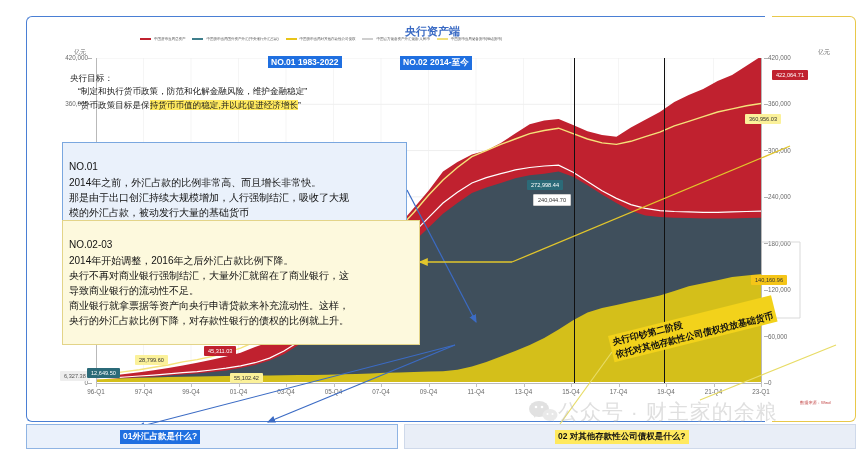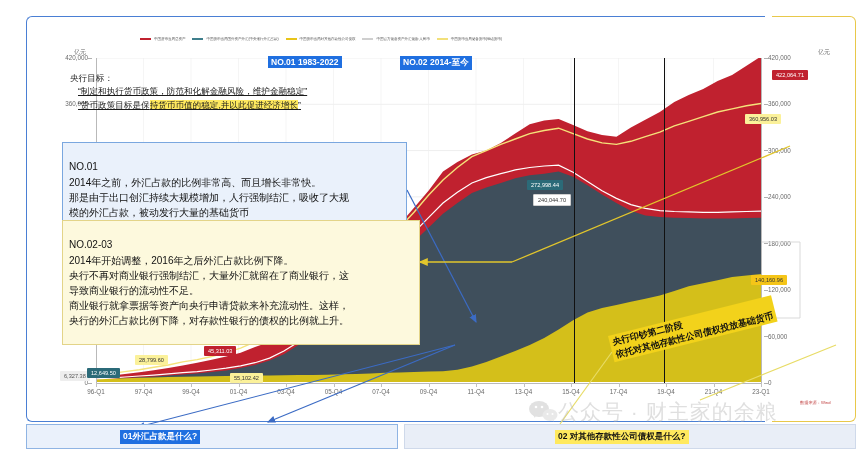--- a/index.html
+++ b/index.html
@@ -53,21 +53,21 @@
   .xtick { position:absolute; top:388px; font-size:6.3px; color:#6a6a6a;
            transform:translateX(-50%); white-space:nowrap; }
   .xtickmark { position:absolute; top:383px; width:1px; height:4px; background:#c2c2c2; }
 
   
   .vmark { position:absolute; width:1.4px; background:#111; }
 
   
   .goal { position:absolute; left:70px; top:72px; font-size:8.6px; color:#1b1b1b;
           line-height:1.55; white-space:nowrap; }
-  .goal .ln2 { padding-left:8px;text-decoration:underline; }
+  .goal .ln2 { padding-left:8px; }
   .hl-yellow { background:#ffe95e; }
 
   .note { position:absolute; font-size:10px; line-height:1.5; color:#111; padding:16px 6px; }
   .note .hd { margin-bottom:1px; }
   .note-blue   { left:62px; top:142px; width:345px;
                  background:#eaf1fb; border:1px solid #7aa7df; }
   .note-yellow { left:62px; top:220px; width:358px;
                  background:#fdf9dd; border:1px solid #e3d488; }
 
   .tag { position:absolute; font-size:8.5px; font-weight:bold; padding:1px 3px;
@@ -115,20 +115,21 @@
                pointer-events:none; }
 </style>
 </head>
 <body>
 
 <div id="root">
 
   <div class="frame frame-blue"></div>
   <div class="frame frame-yellow"></div>
 
+  <div class="chart-title">央行资产端</div>
 
   <div class="legend">
     <div class="lg">
       <span class="sw" style="background:#c0212f"></span>
       <span class="tx">中国货币当局总资产</span>
     </div>
     <div class="lg">
       <span class="sw" style="background:#3f7f8c"></span>
       <span class="tx">中国货币当局国外资产外汇(中央银行外汇占款)</span>
     </div>

